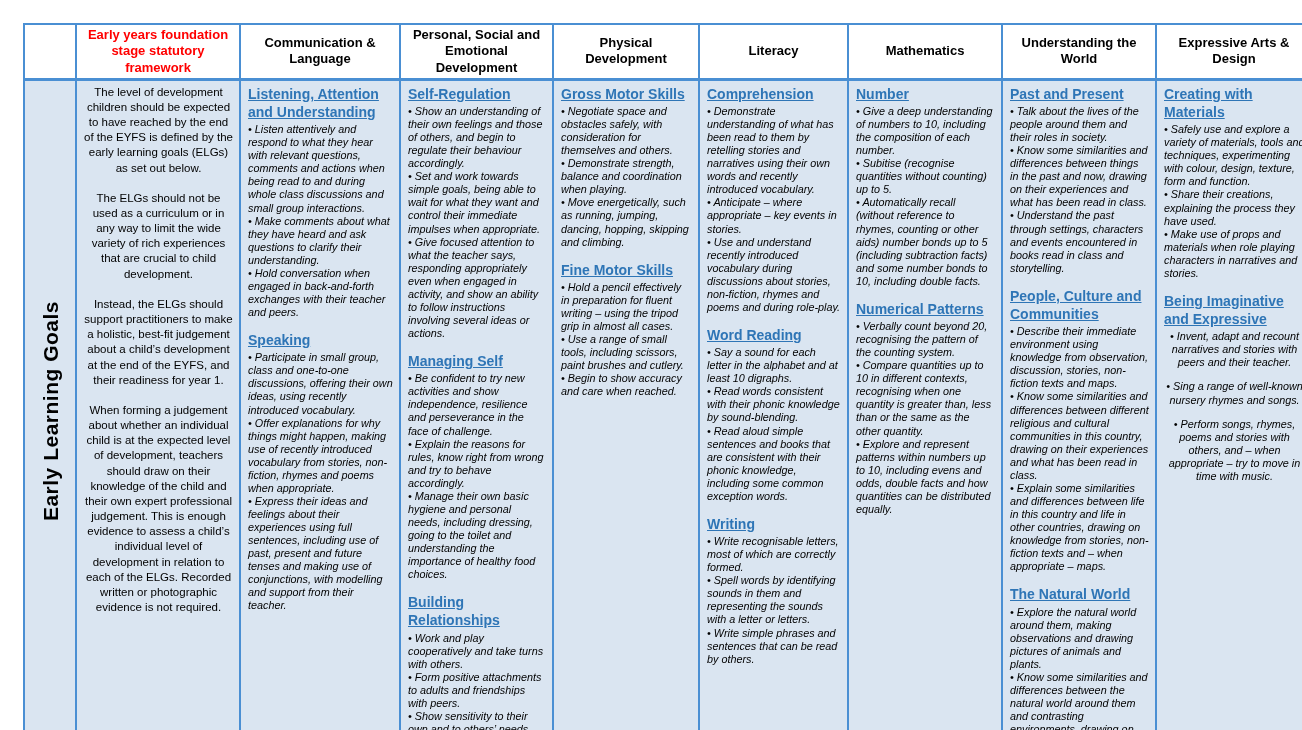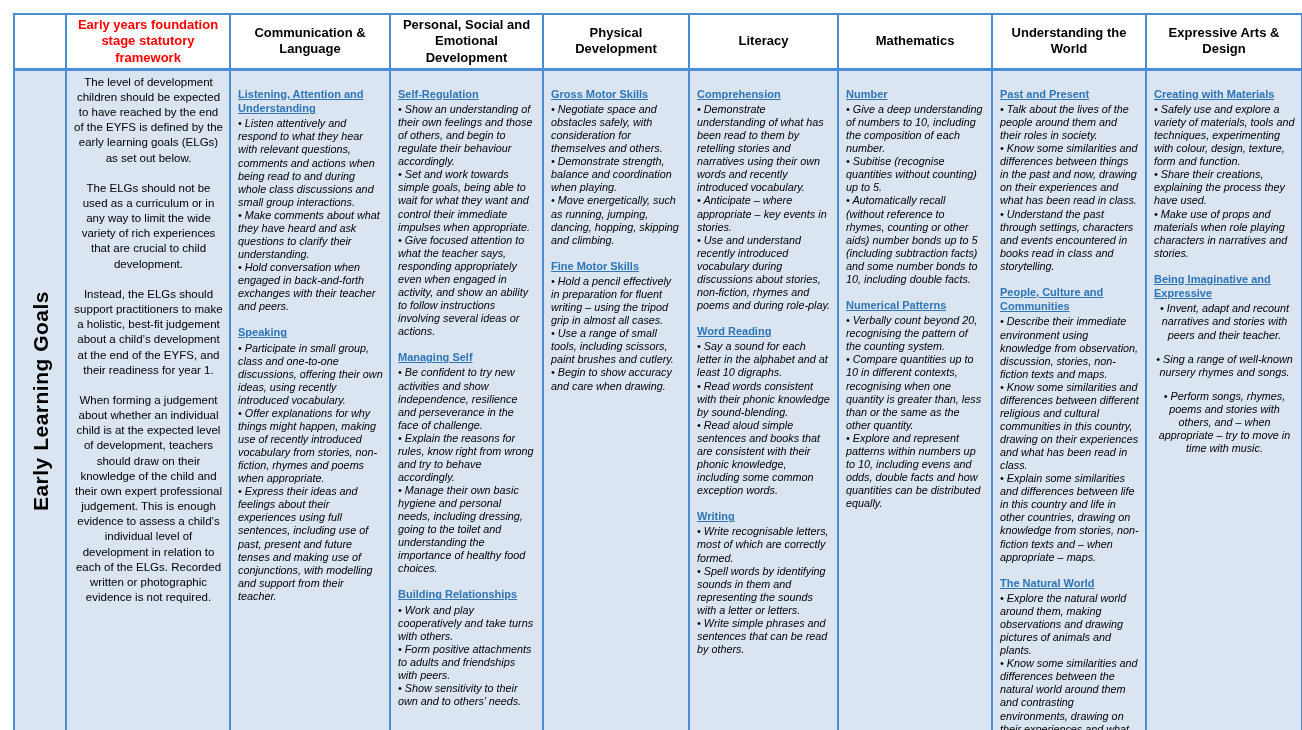--- a/index.html
+++ b/index.html
@@ -2,21 +2,21 @@
 <html><head>
 <meta charset="utf-8">
 <style>
   * { box-sizing: border-box; margin: 0; padding: 0; }
   html, body { background: #ffffff; }
   body {
     width: 1302px; height: 730px;
     font-family: "Liberation Sans", sans-serif;
     color: #000;
   }
-  .page { padding: 13px; width: 1302px; height: 730px; }
+  .page { padding: 23px; width: 1302px; height: 730px; }
   table.elg {
     border-collapse: collapse;
     table-layout: fixed;
     width: 1288px; height: 716px;
   }
   th, td { border: 2px solid #4a8fd3; }
   tr.header-row th {
     height: 52px;
     background: #ffffff;
     text-align: center;
@@ -55,25 +55,24 @@
     padding: 6px 8px;
   }
   .intro-cell p { margin: 0 0 15px 0; }
   .intro-cell p:last-child { margin-bottom: 0; }
   td.goals-cell { font-size: 10.8px; line-height: 1.21; }
   .section { margin-bottom: 12px; }
   .section:last-child { margin-bottom: 0; }
   .section-heading {
     color: #2e75b6;
     font-weight: bold;
-    font-size: 11px;
+    font-size: 14px;
     line-height: 1.3;
     text-decoration: underline;
     margin-bottom: 2px;
-    margin-top: 12px;
   }
   .bullet { margin: 0; font-style: italic; }
   .section.spaced .bullet { margin-bottom: 11px; text-align: center; }
   .section.spaced .bullet:last-child { margin-bottom: 0; }
 </style>
 </head>
 <body>
 
 <div class="page">
   <table class="elg">
@@ -150,21 +149,21 @@
             <div class="section">
               <div class="section-heading">Gross Motor Skills</div>
               <div class="bullet">• Negotiate space and obstacles safely, with consideration for themselves and others.</div>
               <div class="bullet">• Demonstrate strength, balance and coordination when playing.</div>
               <div class="bullet">• Move energetically, such as running, jumping, dancing, hopping, skipping and climbing.</div>
             </div>
             <div class="section">
               <div class="section-heading">Fine Motor Skills</div>
               <div class="bullet">• Hold a pencil effectively in preparation for fluent writing – using the tripod grip in almost all cases.</div>
               <div class="bullet">• Use a range of small tools, including scissors, paint brushes and cutlery.</div>
-              <div class="bullet">• Begin to show accuracy and care when drawing.</div>
+              <div class="bullet">• Begin to show accuracy and care when reached.</div>
             </div>
           </td>
       <td class="goals-cell">
             <div class="section">
               <div class="section-heading">Comprehension</div>
               <div class="bullet">• Demonstrate understanding of what has been read to them by retelling stories and narratives using their own words and recently introduced vocabulary.</div>
               <div class="bullet">• Anticipate – where appropriate – key events in stories.</div>
               <div class="bullet">• Use and understand recently introduced vocabulary during discussions about stories, non-fiction, rhymes and poems and during role-play.</div>
             </div>
             <div class="section">

